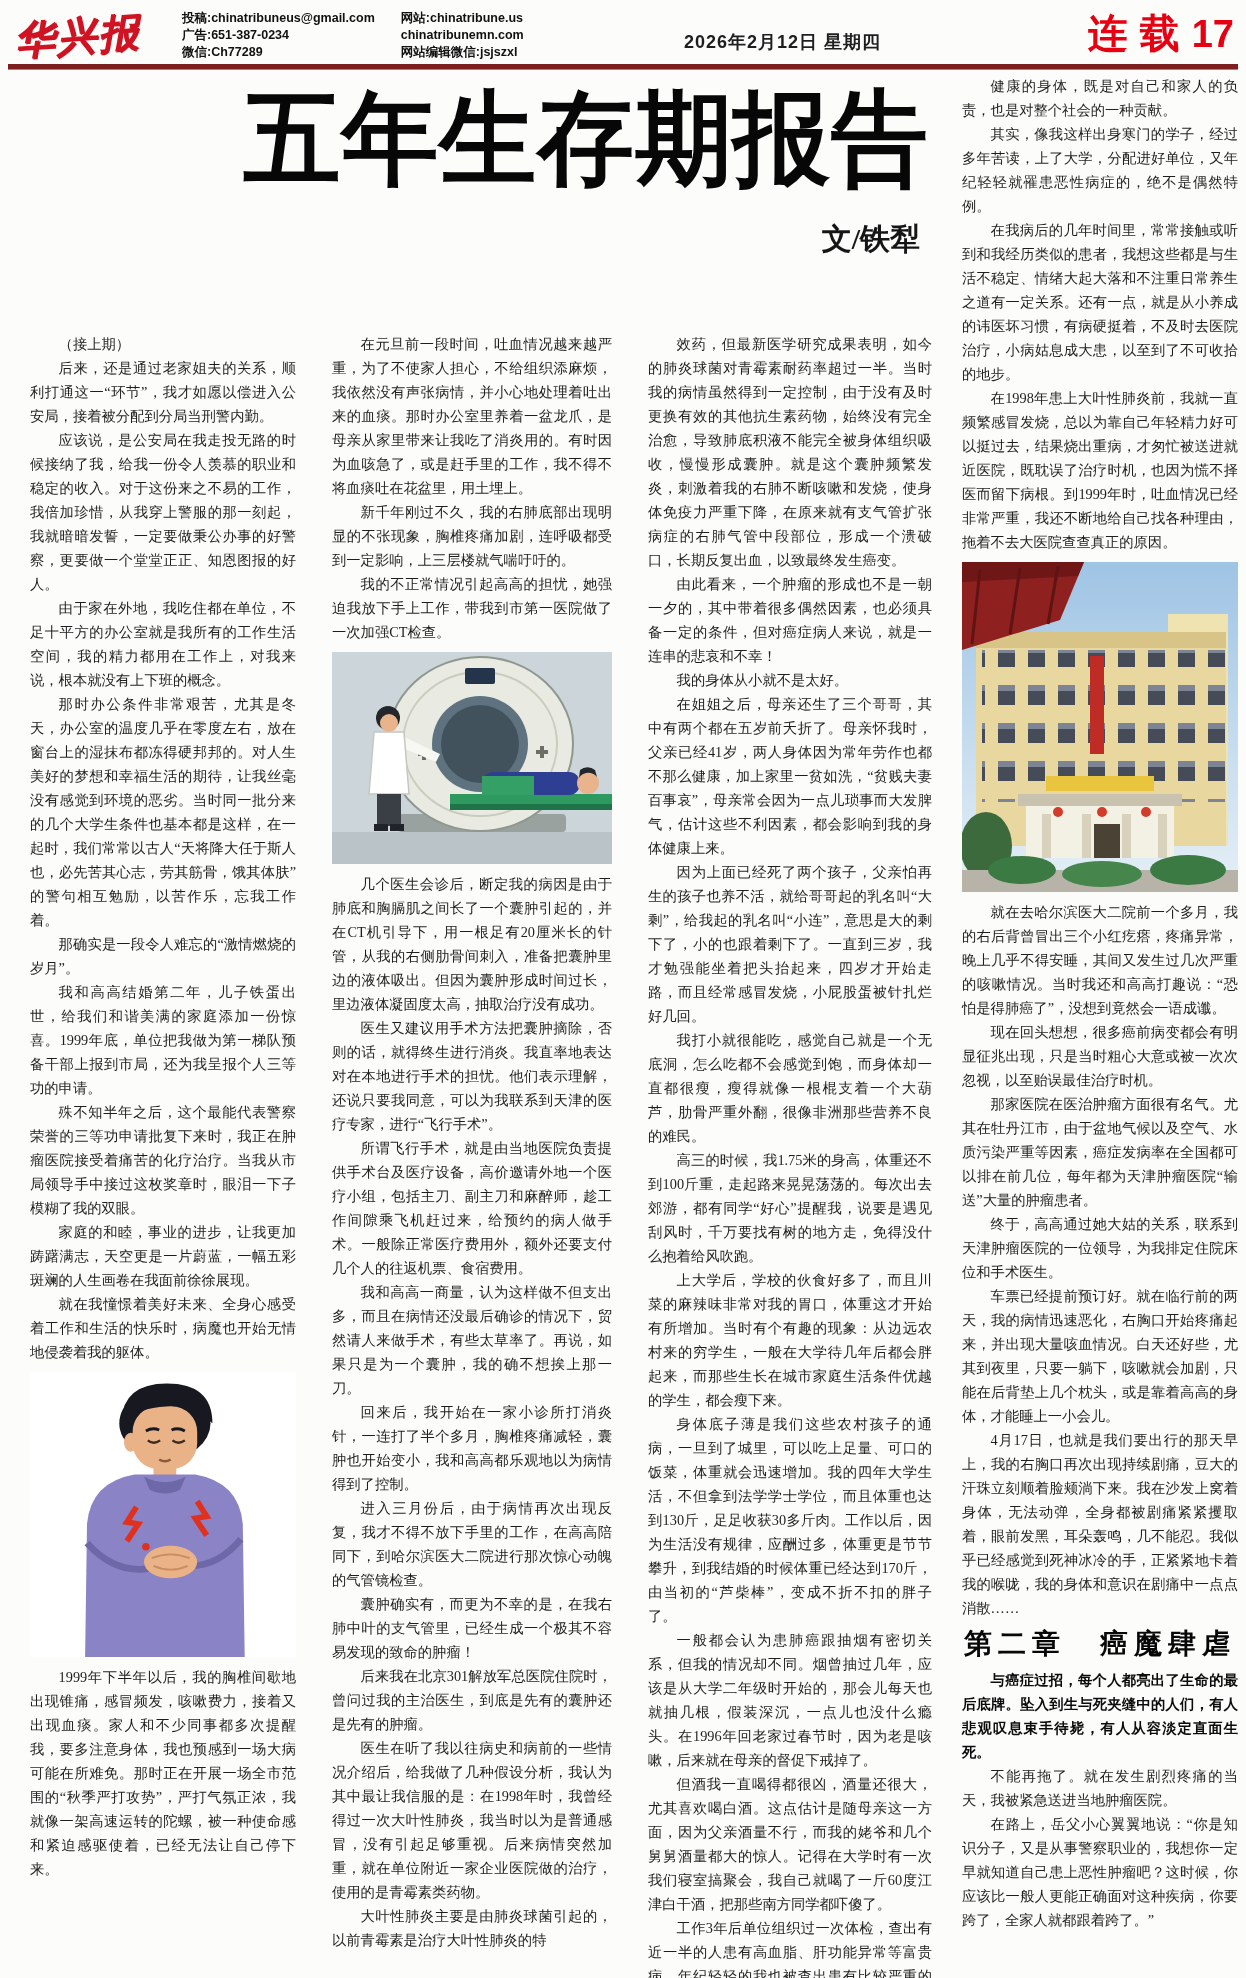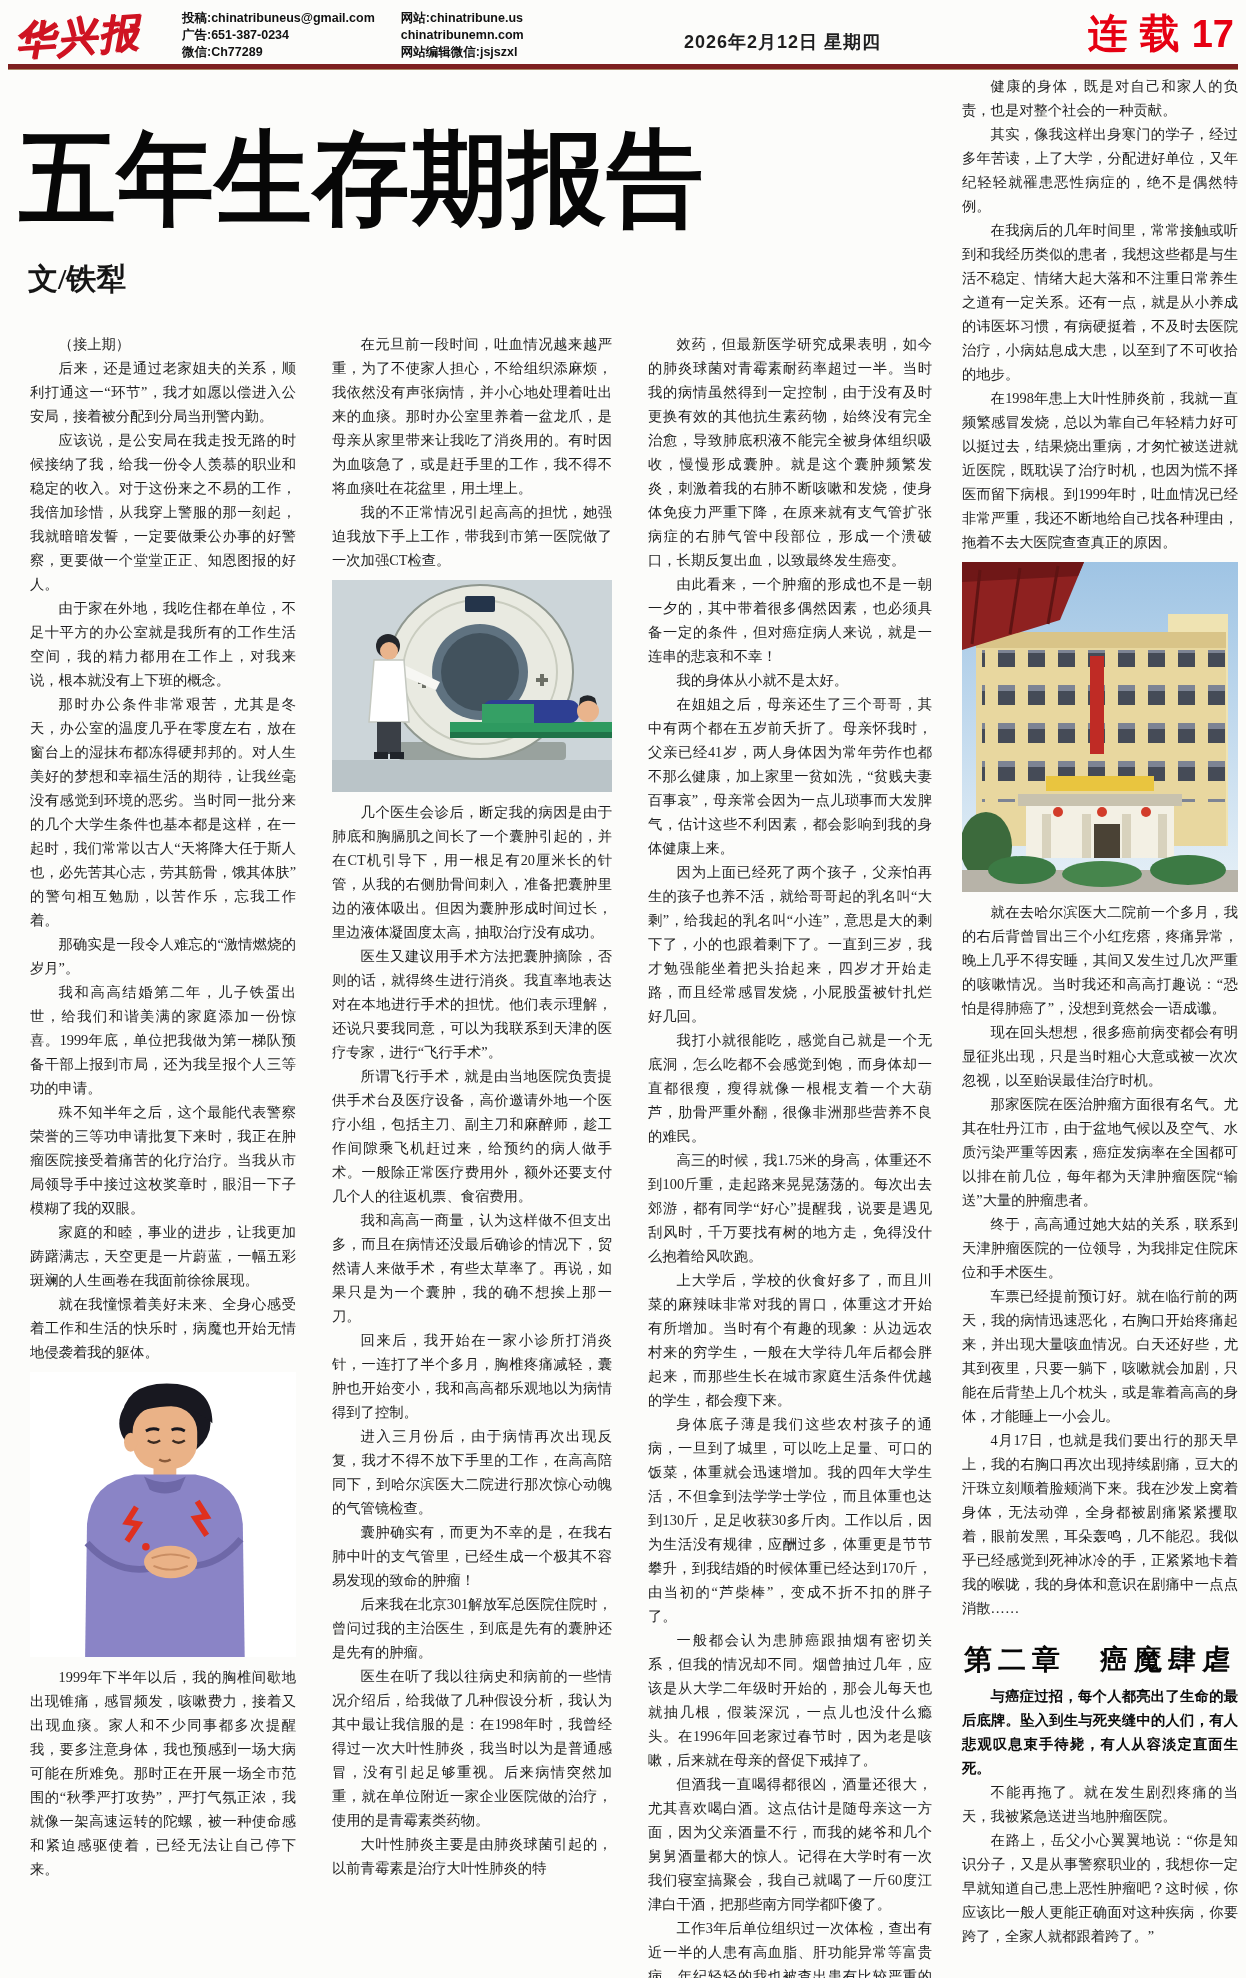--- a/index.html
+++ b/index.html
@@ -21,40 +21,40 @@
     color:#111;font-weight:700;align-items:flex-end;}
   .dateline{position:absolute;right:355px;top:24px;font-size:18px;font-weight:700;
     font-family:"Liberation Sans",sans-serif;letter-spacing:1px;text-align:center;}
   .section-mark{position:absolute;right:2px;top:0;color:#e60012;
     font-family:"Liberation Sans",sans-serif;font-weight:900;}
   .section-mark .sec{font-size:40px;letter-spacing:12px;}
   .section-mark .num{font-size:38px;letter-spacing:0;}
   .rule{position:absolute;left:8px;right:8px;top:64px;height:5px;background:#7d1f1f;
     border-bottom:1px solid #a86;}
   
-  .title-block{position:absolute;left:28px;top:86px;width:892px;text-align:left;margin-top:40px;}
+  .title-block{position:absolute;left:28px;top:86px;width:892px;text-align:right;}
   .title{
     margin:0;font-family:"Liberation Sans","DejaVu Sans",sans-serif;
     font-weight:900;font-size:95px;line-height:1.1;color:#070707;
     letter-spacing:1px;transform:scale(1.02,1.08);
   }
   .byline{margin-top:28px;font-size:30px;font-weight:700;color:#151515;}
   
   .col{position:absolute;font-size:14.3px;line-height:24px;text-align:justify;
     text-justify:inter-ideograph;}
   .col1{left:30px;top:332px;width:266px;height:1630px;}
   .col2{left:332px;top:332px;width:280px;height:1630px;}
   .col3{left:648px;top:332px;width:284px;height:1630px;}
   .col4{left:962px;top:74px;width:276px;height:1892px;}
   .para{margin:0;text-indent:2em;}
   .para.lead{font-weight:700;color:#0c0c0c;}
   .figure{margin:8px 0;width:100%;display:block;}
   .figure svg{display:block;width:100%;height:auto;}
   .chapter-heading{
-    margin:28px 0 12px;text-align:center;font-size:28px;font-weight:900;
+    margin:12px 0 12px;text-align:center;font-size:28px;font-weight:900;
     letter-spacing:6px;color:#070707;
     font-family:"Liberation Sans","DejaVu Sans",sans-serif;
   }
 </style>
 </head>
 <body>
 
 <div class="page">
 
   <header class="masthead">
@@ -124,20 +124,21 @@
       </svg>
     </figure>
     <div>
         <p class="para">1999年下半年以后，我的胸椎间歇地出现锥痛，感冒频发，咳嗽费力，接着又出现血痰。家人和不少同事都多次提醒我，要多注意身体，我也预感到一场大病可能在所难免。那时正在开展一场全市范围的“秋季严打攻势”，严打气氛正浓，我就像一架高速运转的陀螺，被一种使命感和紧迫感驱使着，已经无法让自己停下来。</p>
       </div>
   </section>
 
   <section class="col col2">
     <div>
         <p class="para">在元旦前一段时间，吐血情况越来越严重，为了不使家人担心，不给组织添麻烦，我依然没有声张病情，并小心地处理着吐出来的血痰。那时办公室里养着一盆龙爪，是母亲从家里带来让我吃了消炎用的。有时因为血咳急了，或是赶手里的工作，我不得不将血痰吐在花盆里，用土埋上。</p>
+        <p class="para">新千年刚过不久，我的右肺底部出现明显的不张现象，胸椎疼痛加剧，连呼吸都受到一定影响，上三层楼就气喘吁吁的。</p>
         <p class="para">我的不正常情况引起高高的担忧，她强迫我放下手上工作，带我到市第一医院做了一次加强CT检查。</p>
       </div>
     <figure class="figure">
       <svg viewBox="0 0 280 212" xmlns="http://www.w3.org/2000/svg" role="img">
         <rect width="280" height="212" fill="#ccd5d9"></rect>
         <rect y="180" width="280" height="32" fill="#bac4c8"></rect>
         <rect x="66" y="162" width="168" height="18" rx="4" fill="#99a29e"></rect>
         <ellipse cx="148" cy="92" rx="93" ry="87" fill="#e9eae1" stroke="#8f978f" stroke-width="2"></ellipse>
         <ellipse cx="148" cy="92" rx="77" ry="72" fill="none" stroke="#c9ccbf" stroke-width="2"></ellipse>
         <circle cx="148" cy="92" r="48" fill="#5f7280"></circle>

